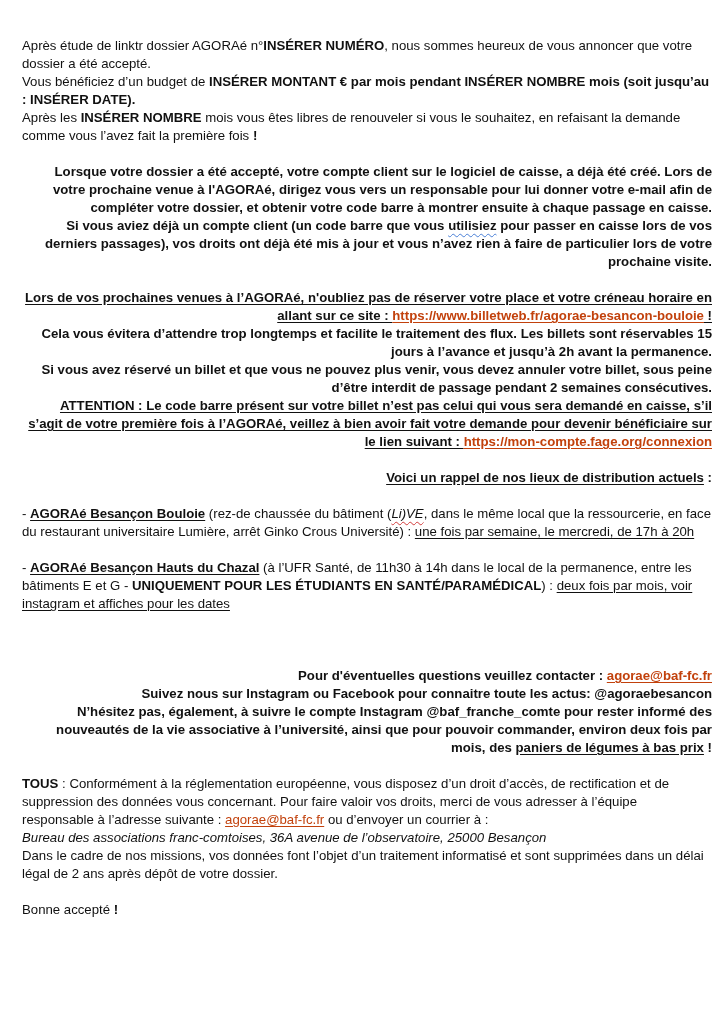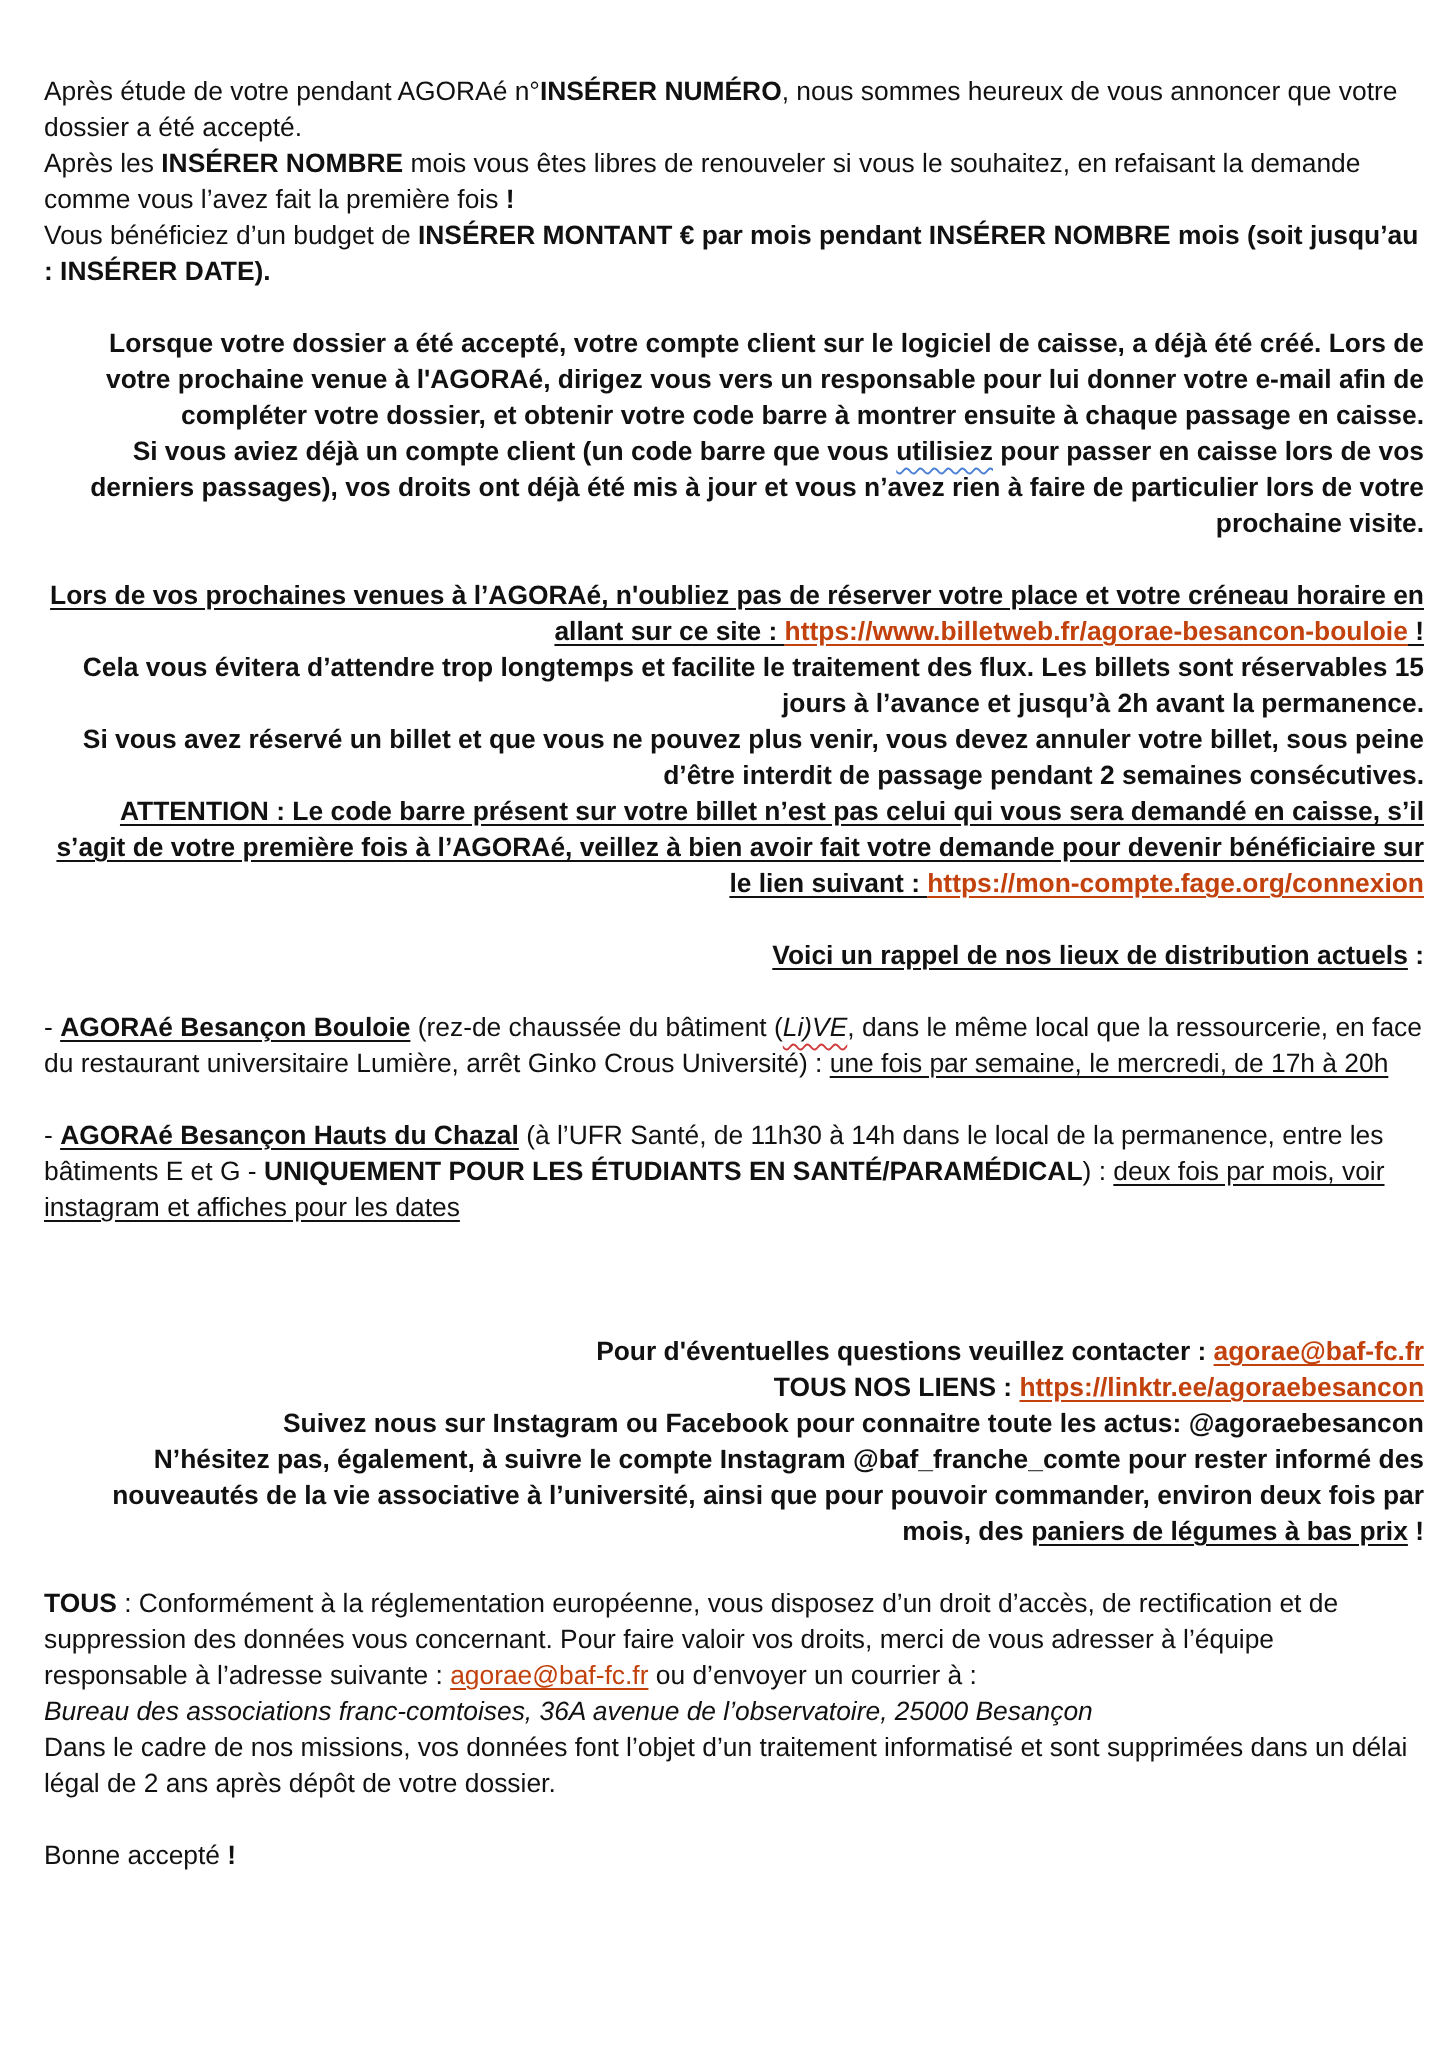--- a/index.html
+++ b/index.html
@@ -18,27 +18,27 @@
   .spell-blue { text-decoration: underline wavy #4a7fd6; text-underline-offset: 3px; text-decoration-thickness: 1px; }
   .spell-red { text-decoration: underline wavy #d23a3a; text-underline-offset: 3px; text-decoration-thickness: 1px; font-style: italic; }
   .indent1 { padding-left: 1px; }
 </style>
 </head>
 <body>
 
 <div class="doc">
 
   <p>
-    <span>Après étude de votre pendant AGORAé n°</span><span class="b">INSÉRER NUMÉRO</span><span>, nous sommes heureux de vous annoncer que votre dossier a été accepté.</span>
+    <span>Après étude de linktr dossier AGORAé n°</span><span class="b">INSÉRER NUMÉRO</span><span>, nous sommes heureux de vous annoncer que votre dossier a été accepté.</span>
+  </p>
+  <p>
+    <span>Vous bénéficiez d’un budget de </span><span class="b">INSÉRER MONTANT € par mois pendant INSÉRER NOMBRE mois (soit jusqu’au : INSÉRER DATE).</span>
   </p>
   <p>
     <span>Après les </span><span class="b">INSÉRER NOMBRE</span><span> mois vous êtes libres de renouveler si vous le souhaitez, en refaisant la demande comme vous l’avez fait la première fois </span><span class="b">!</span>
-  </p>
-  <p>
-    <span>Vous bénéficiez d’un budget de </span><span class="b">INSÉRER MONTANT € par mois pendant INSÉRER NOMBRE mois (soit jusqu’au : INSÉRER DATE).</span>
   </p>
 
   <div class="gap"></div>
 
   <p class="b">Lorsque votre dossier a été accepté, votre compte client sur le logiciel de caisse, a déjà été créé. Lors de votre prochaine venue à l'AGORAé, dirigez vous vers un responsable pour lui donner votre e-mail afin de compléter votre dossier, et obtenir votre code barre à montrer ensuite à chaque passage en caisse.</p>
   <p class="b indent1">
     <span>Si vous aviez déjà un compte client (un code barre que vous </span><span class="spell-blue">utilisiez</span><span> pour passer en caisse lors de vos derniers passages), vos droits ont déjà été mis à jour et vous n’avez rien à faire de particulier lors de votre prochaine visite.</span>
   </p>
 
   <div class="gap"></div>
@@ -72,23 +72,20 @@
 
   <div class="gap"></div>
 
 
   <div class="gap"></div>
   <div class="gap"></div>
 
   <p class="b">
     <span>Pour d'éventuelles questions veuillez contacter : </span><a href="#">agorae@baf-fc.fr</a>
   </p>
-  <p class="b">
-    <span>TOUS NOS LIENS : </span><a href="#">https://linktr.ee/agoraebesancon</a>
-  </p>
   <p class="b indent1">Suivez nous sur Instagram ou Facebook pour connaitre toute les actus: @agoraebesancon</p>
   <p class="b">
     <span>N’hésitez pas, également, à suivre le compte Instagram @baf_franche_comte pour rester informé des nouveautés de la vie associative à l’université, ainsi que pour pouvoir commander, environ deux fois par mois, des </span><span class="u">paniers de légumes à bas prix</span><span> !</span>
   </p>
 
   <div class="gap"></div>
 
   <p>
     <span class="b">TOUS</span><span> : Conformément à la réglementation européenne, vous disposez d’un droit d’accès, de rectification et de suppression des données vous concernant. Pour faire valoir vos droits, merci de vous adresser à l’équipe responsable à l’adresse suivante : </span><a href="#">agorae@baf-fc.fr</a><span> ou d’envoyer un courrier à :</span>
   </p>

